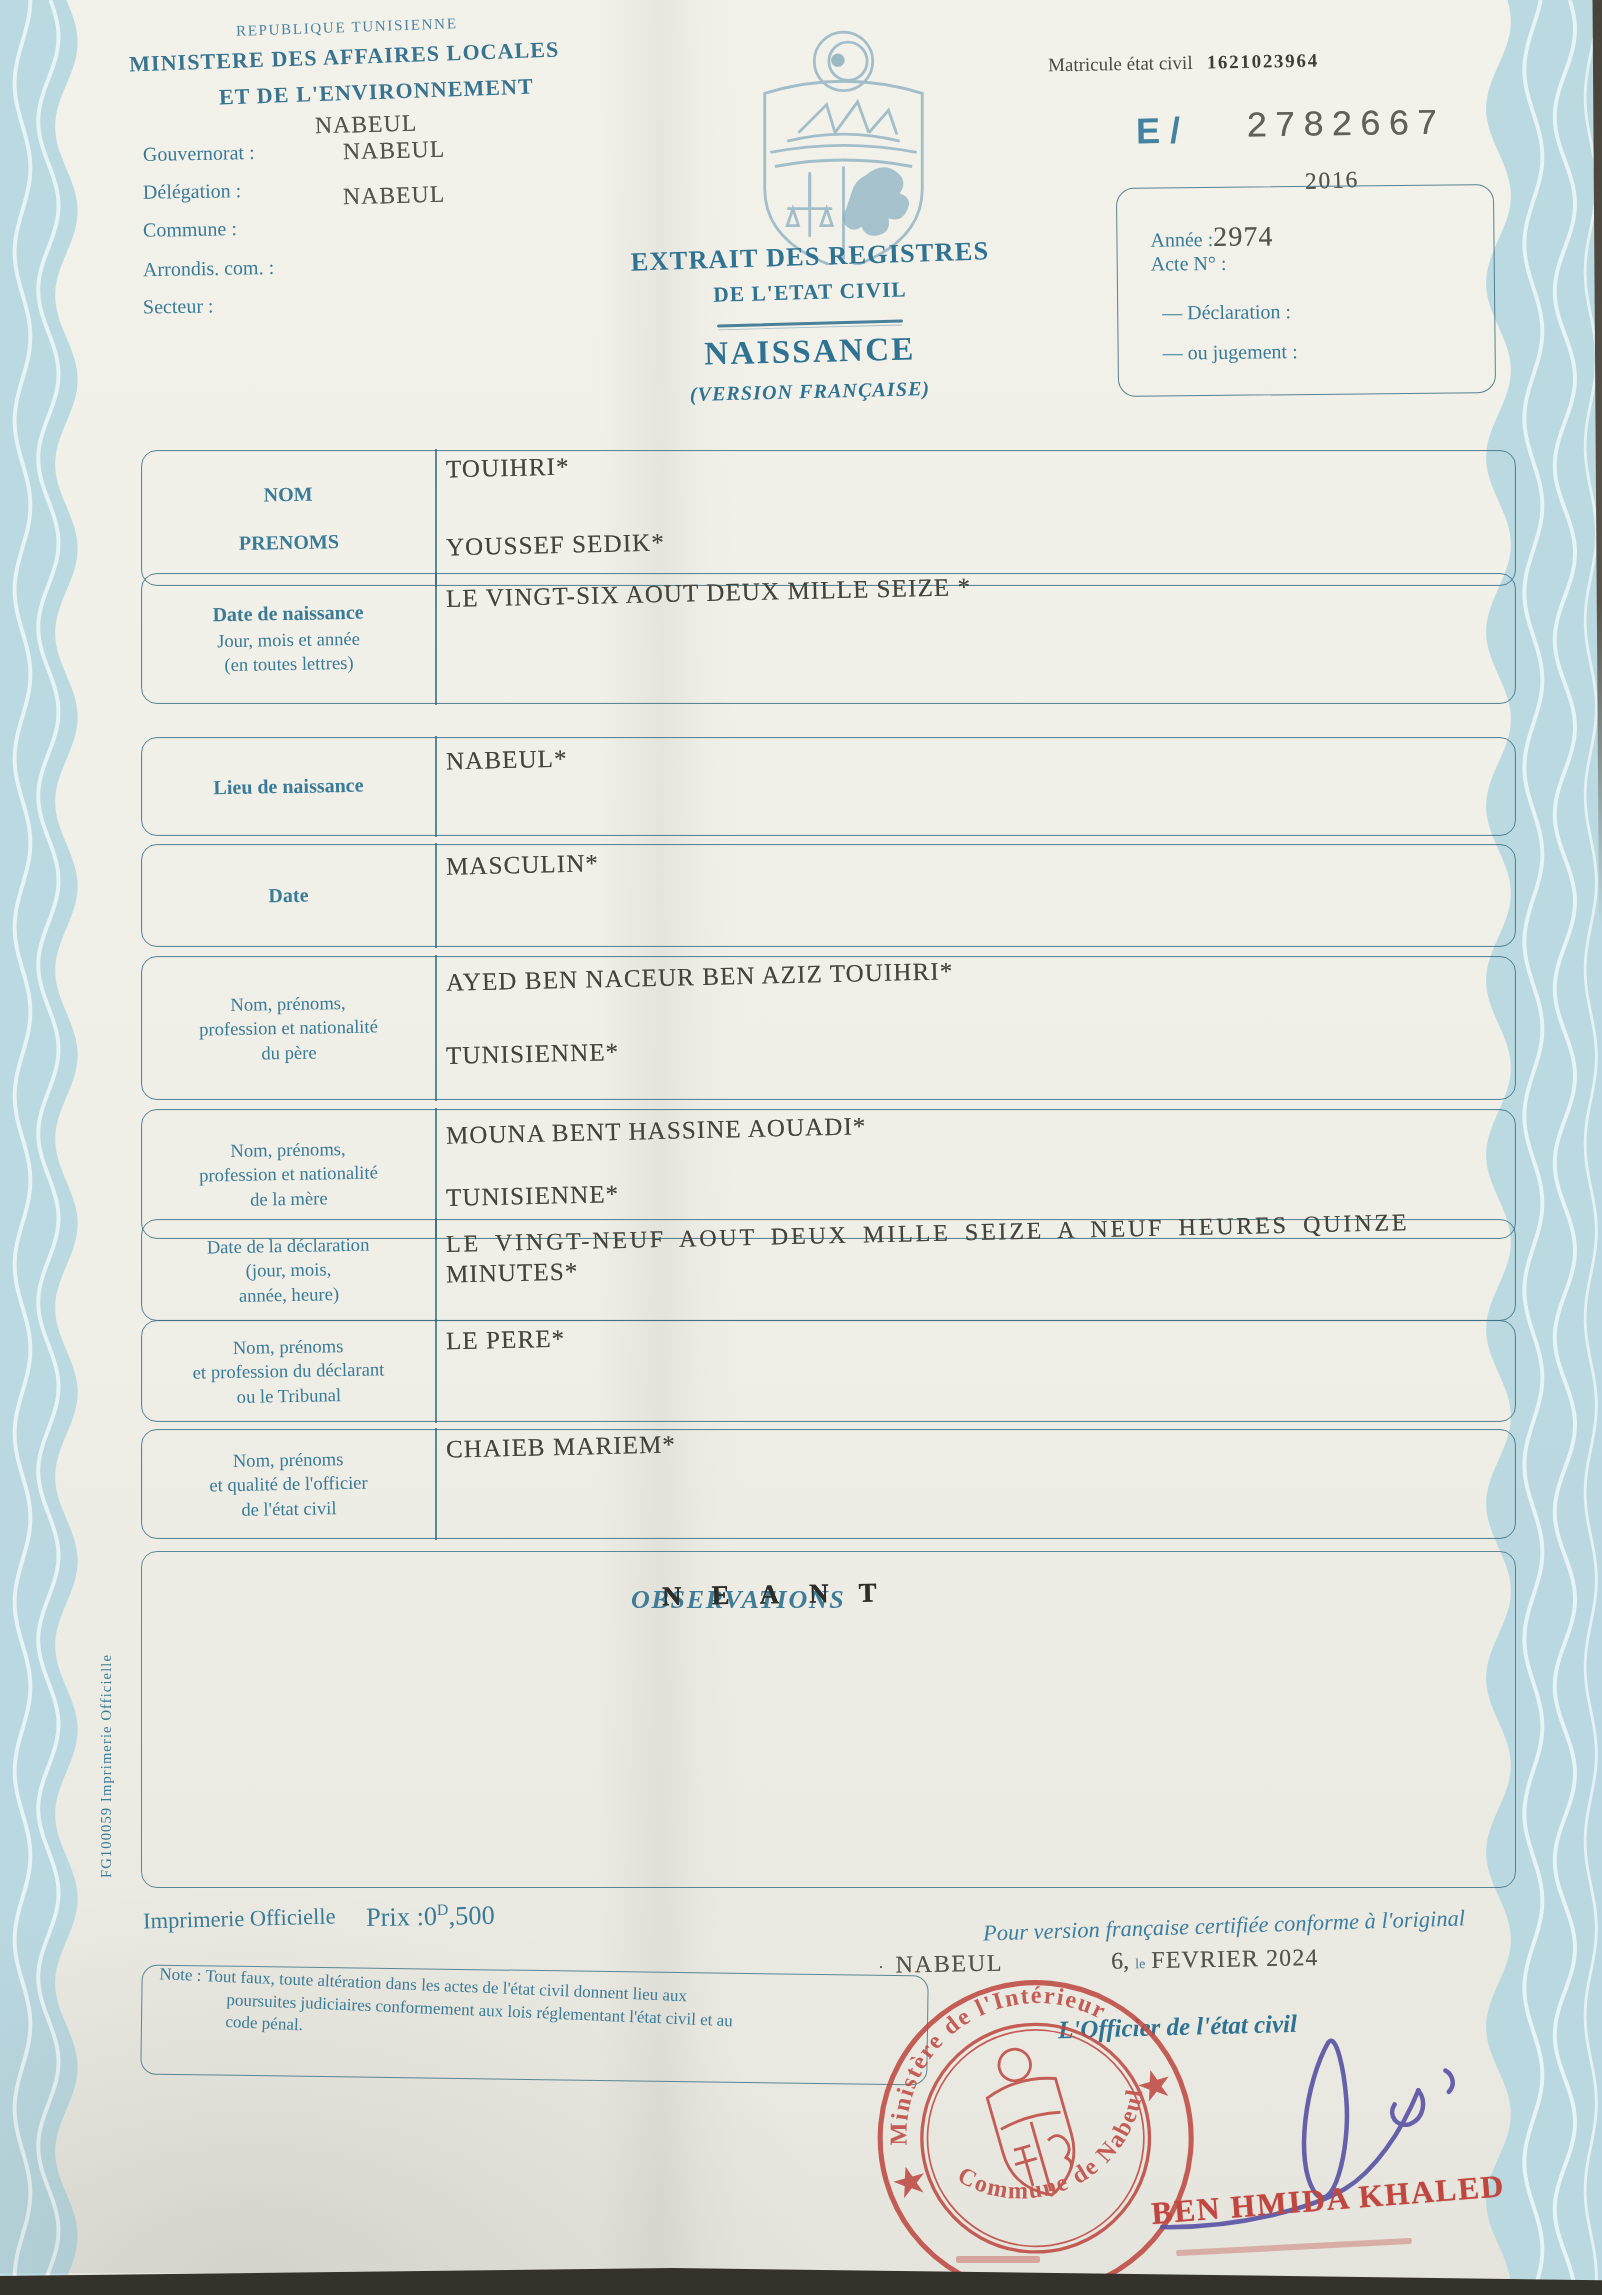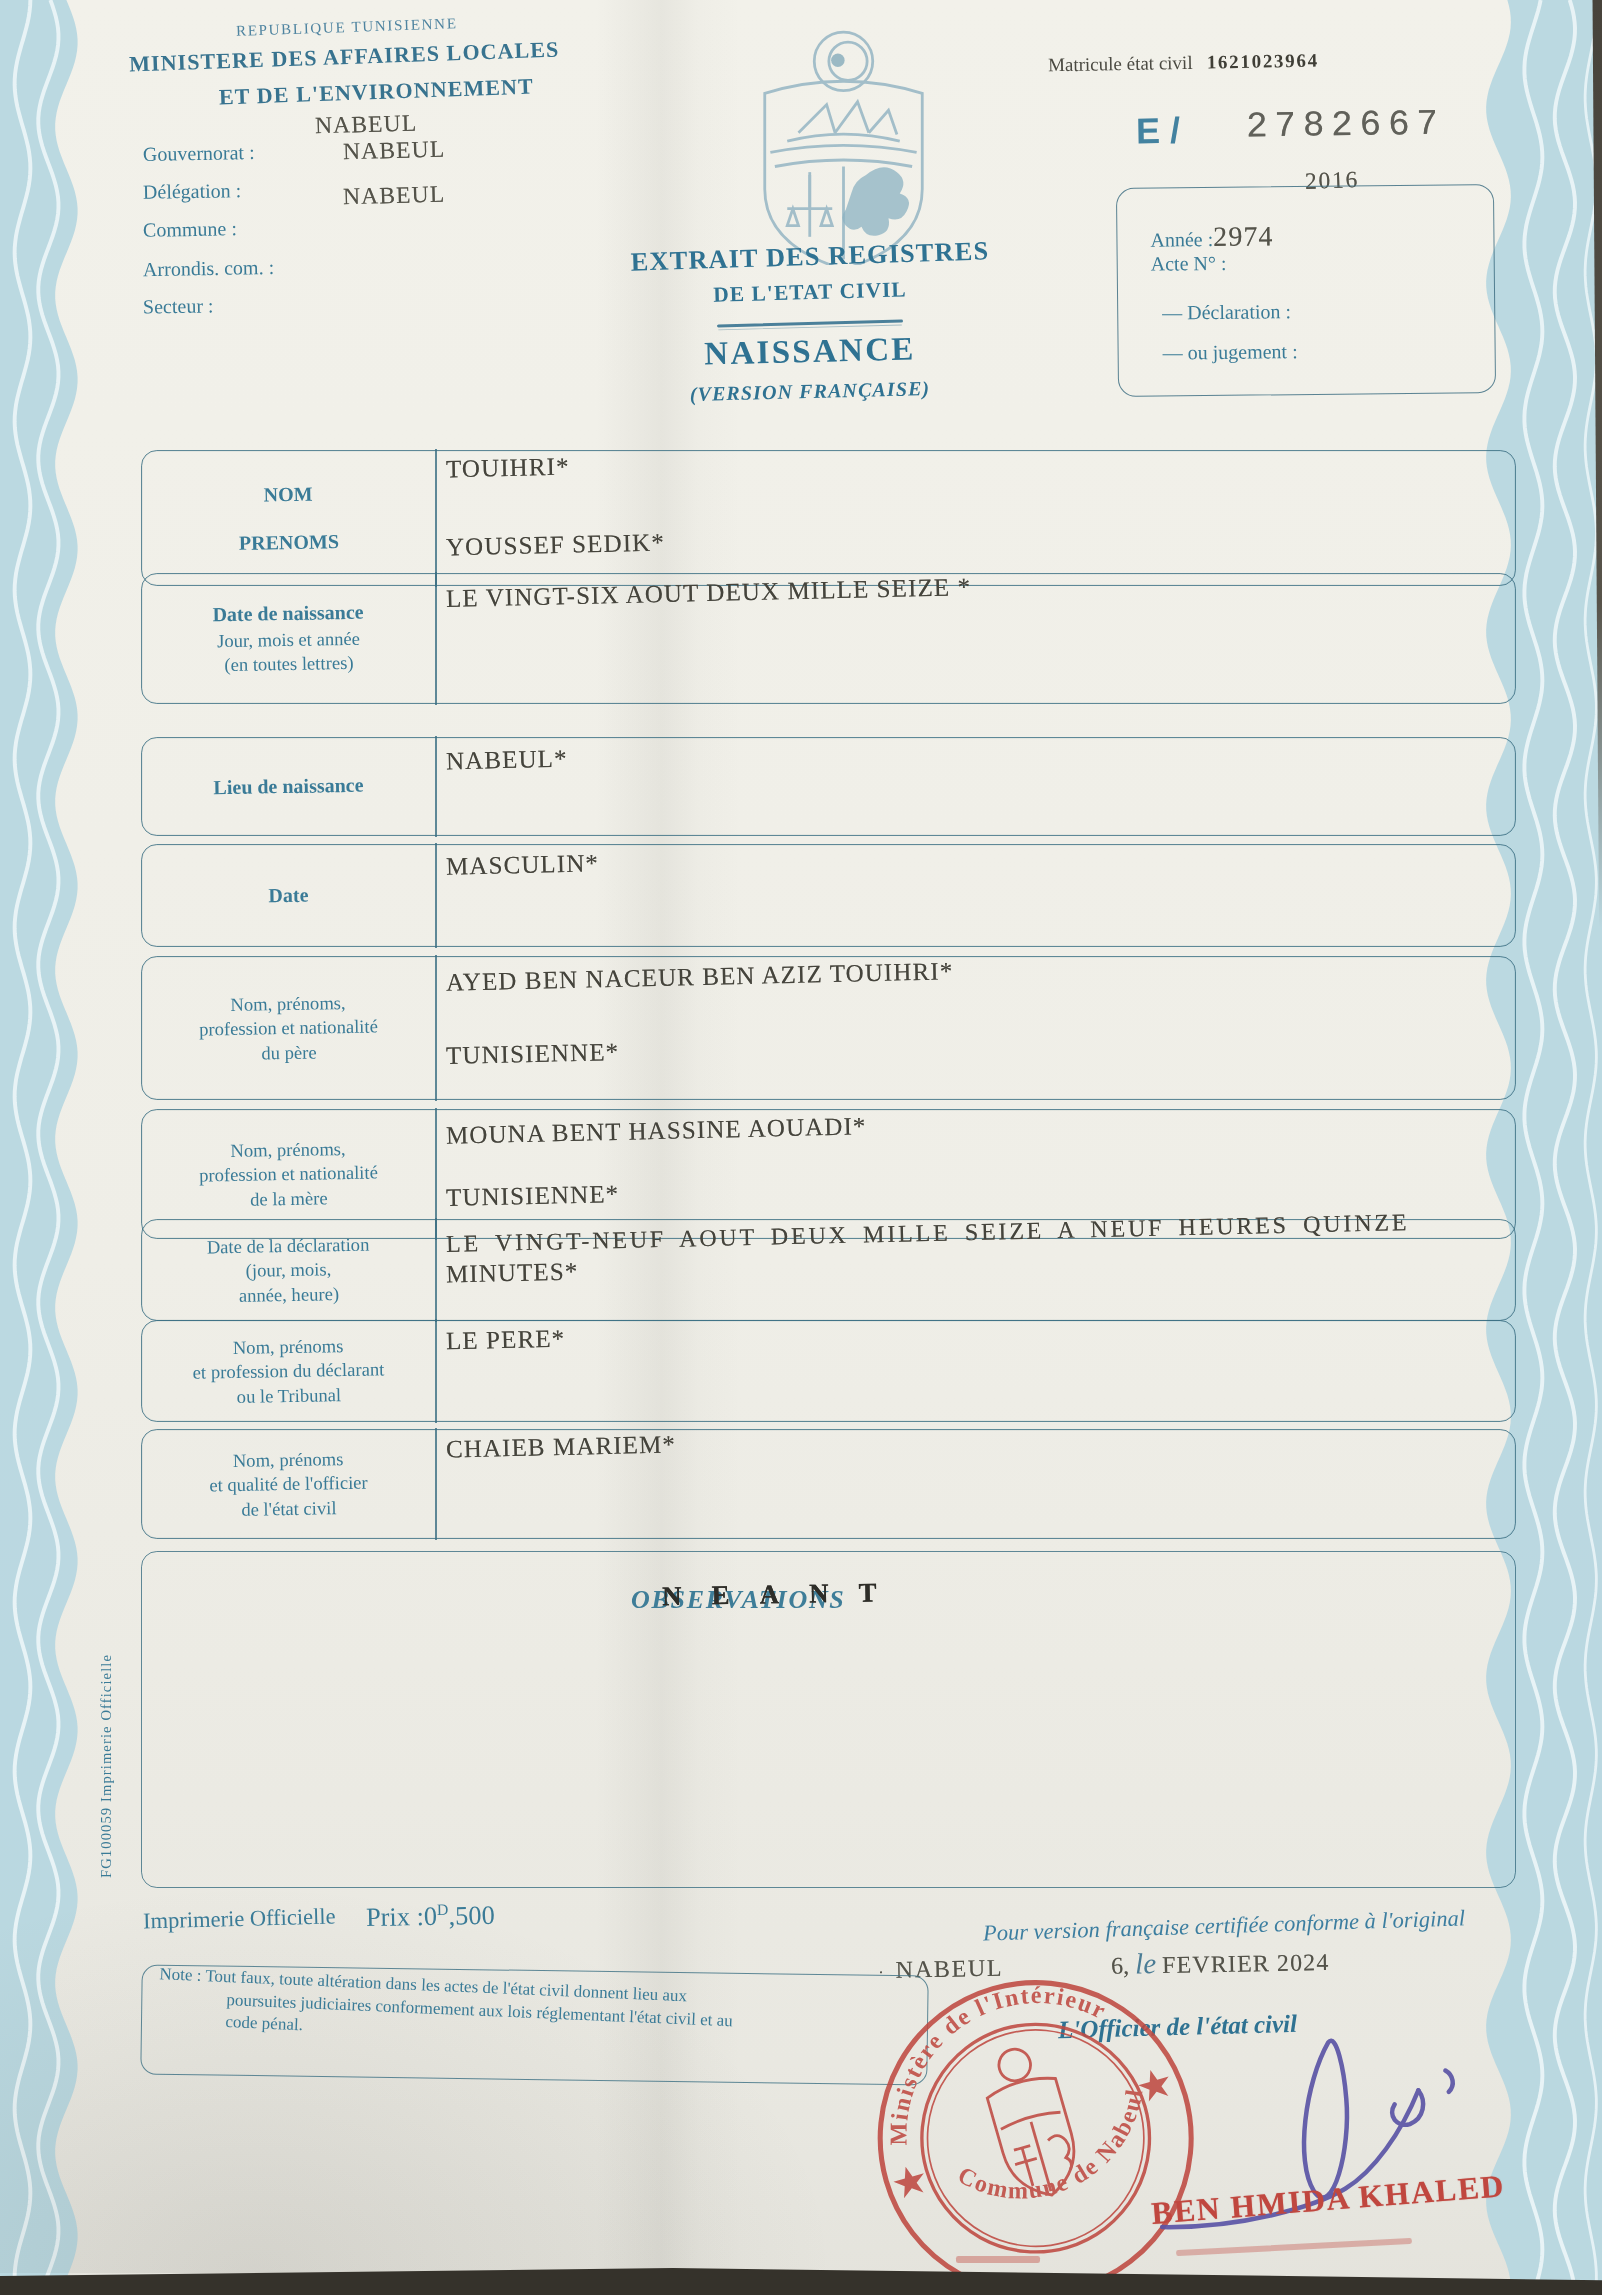--- a/index.html
+++ b/index.html
@@ -65,21 +65,21 @@
   .obs-wrap{position:absolute;left:489px;top:33px;}
   .obs-title{font-size:26px;font-style:italic;letter-spacing:1.7px;color:#3e7d98;font-weight:bold;}
   .obs-stamp{position:absolute;left:31px;top:-5.6px;font-size:27px;font-weight:bold;letter-spacing:30px;color:#2e2d28;transform:rotate(-1deg);text-shadow:0 0 0.6px #2e2d28;}
   
   .margin-code{left:98px;top:1878px;font-size:14.6px;color:#3a7b97;transform:rotate(-90deg);transform-origin:0 0;letter-spacing:1.1px;}
   .imprimerie{left:143px;top:1906px;font-size:22.5px;transform:rotate(-1.5deg);}
   .prix{left:366px;top:1901px;font-size:26.4px;transform:rotate(-1deg);}
   .prix sup{font-size:15.8px;}
   .certif{left:951px;top:1913px;width:546px;text-align:center;font-size:22.5px;font-style:italic;color:#3c7ea0;transform:rotate(-1.8deg);}
   .placedate{left:878px;top:1948px;font-size:24px;transform:rotate(-1deg);}
-  .placedate .le{font-style:italic;color:#4b7c95;font-size:29px;}
+  .placedate .le{color:#4b7c95;font-size:14px;}
   .note-box{position:absolute;left:141px;top:1970px;width:785px;height:108px;border:1.7px solid rgba(58,110,130,.8);border-radius:15.8px;transform:rotate(.8deg);}
   .note-text{position:absolute;left:15.8px;top:7.9px;width:754px;font-size:17px;line-height:22.5px;color:#3a7b97;transform:rotate(1.6deg);white-space:normal;}
   .note-text .in{display:block;margin-left:68px;}
   .note-text .in2{display:block;margin-left:68px;}
   .officier-title{left:1058px;top:2013px;font-size:25px;font-weight:bold;font-style:italic;color:#2f7292;transform:rotate(-1.5deg);}
   .redstamp{position:absolute;left:869px;top:1974px;transform:rotate(-16deg);opacity:.88;}
   .signame{left:1151px;top:2182px;font-size:31.5px;font-weight:bold;letter-spacing:1.7px;color:#c0473f;transform:rotate(-4.5deg);text-shadow:0 0 1.1px rgba(192,71,63,.55);}
   .sig-sub1{position:absolute;left:1176px;top:2244px;width:236px;height:5.6px;background:rgba(192,71,63,.35);border-radius:2.3px;transform:rotate(-3deg);}
   .sig-sub2{position:absolute;left:956px;top:2256px;width:84px;height:6.8px;background:rgba(192,71,63,.4);border-radius:2.3px;}
   .signature{position:absolute;left:1103px;top:2003px;}

